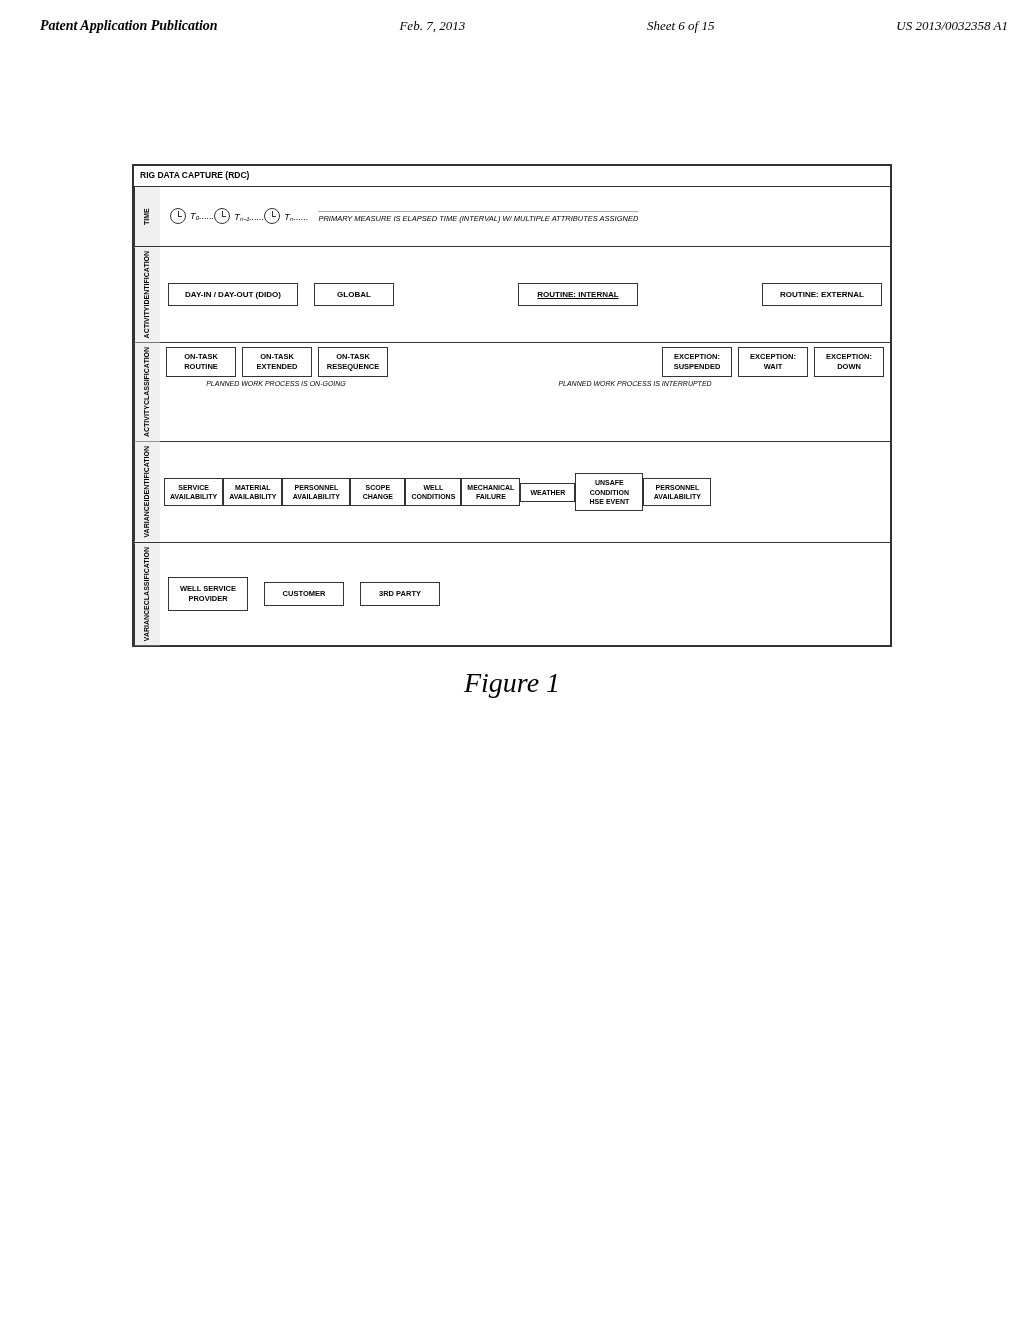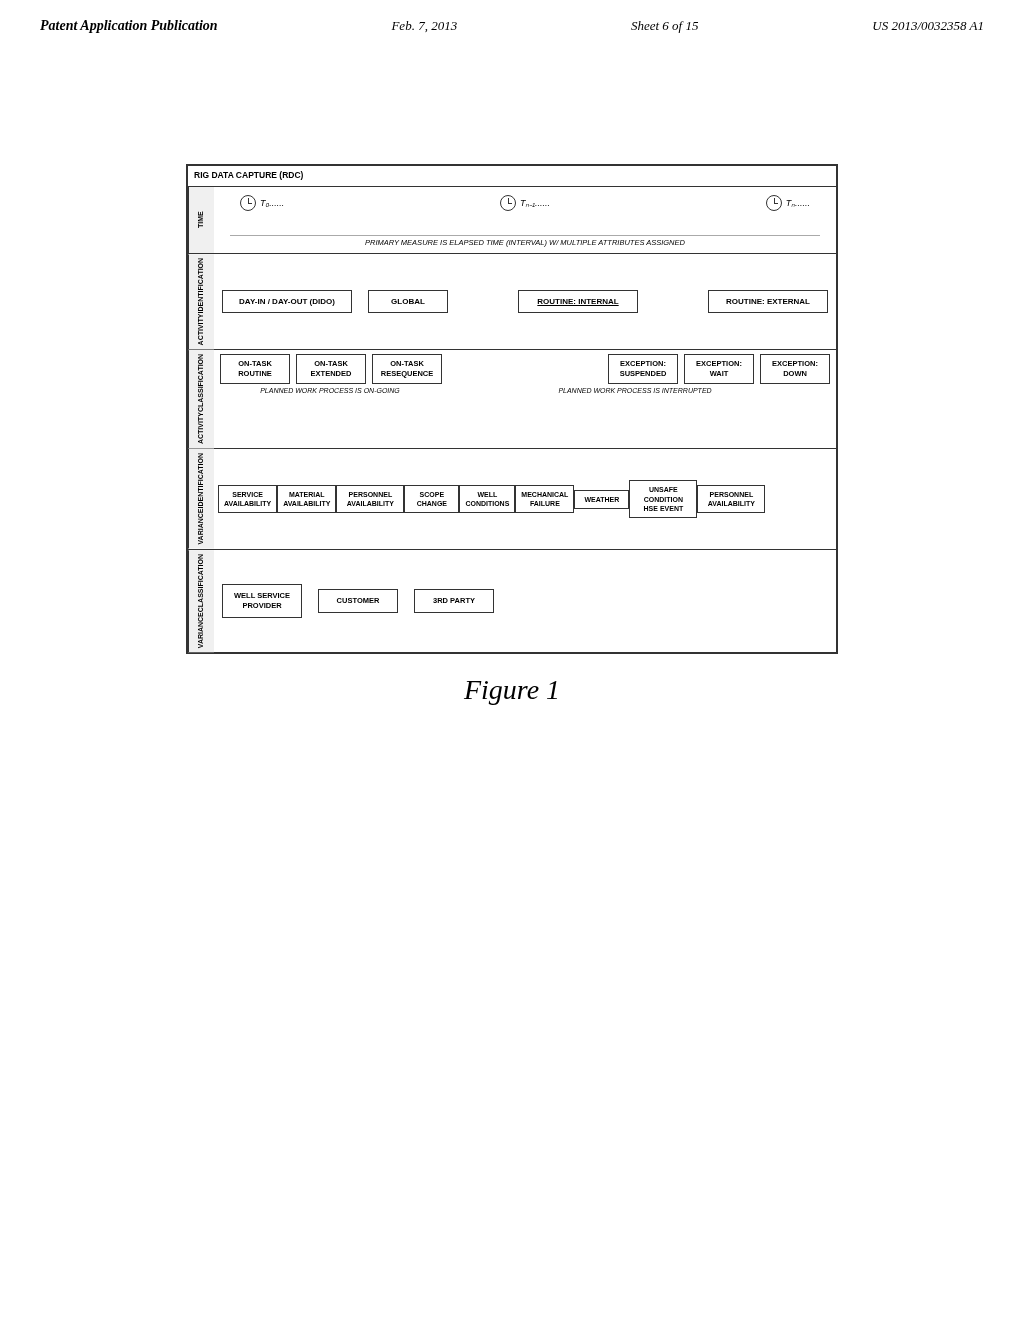--- a/index.html
+++ b/index.html
@@ -10,21 +10,21 @@
       font-family: 'Times New Roman', Times, serif;
       position: relative;
       overflow: hidden;
     }
 
     
     .header {
       display: flex;
       justify-content: space-between;
       align-items: flex-end;
-      padding: 18px 40px 10px 40px;
+      padding: 18px 16px 10px 40px;
       border-bottom: none;
       font-family: Liberation Serif, serif;
     }
     .header-left {
       font-weight: bold;
       font-size: 14px;
       font-style: italic;
     }
     .header-center {
       font-size: 13px;
@@ -47,21 +47,21 @@
     .figure-container {
       display: flex;
       flex-direction: column;
       align-items: center;
       width: 780px;
     }
 
     
     .rdc-table {
       border: 2px solid #333;
-      width: 652px;
+      width: 760px;
       font-family: Arial, Helvetica, sans-serif;
       font-size: 8px;
     }
 
     
     .title-row {
       padding: 4px 6px;
       border-bottom: 1.5px solid #333;
     }
     .title-row div {
@@ -96,22 +96,22 @@
       text-align: center;
       padding: 4px 2px;
       line-height: 1.2;
       background: #f0f0f0;
     }
 
     
     .time-row-content {
       flex: 1;
       display: flex;
-      flex-direction: column;
-      padding: 4px 16px;
+      flex-direction: row;
+      padding: 4px 0;
     }
     .time-icons-row {
       display: flex;
       justify-content: space-between;
       align-items: center;
       padding: 4px 10px;
     }
     .time-icon-item {
       display: flex;
       align-items: center;

